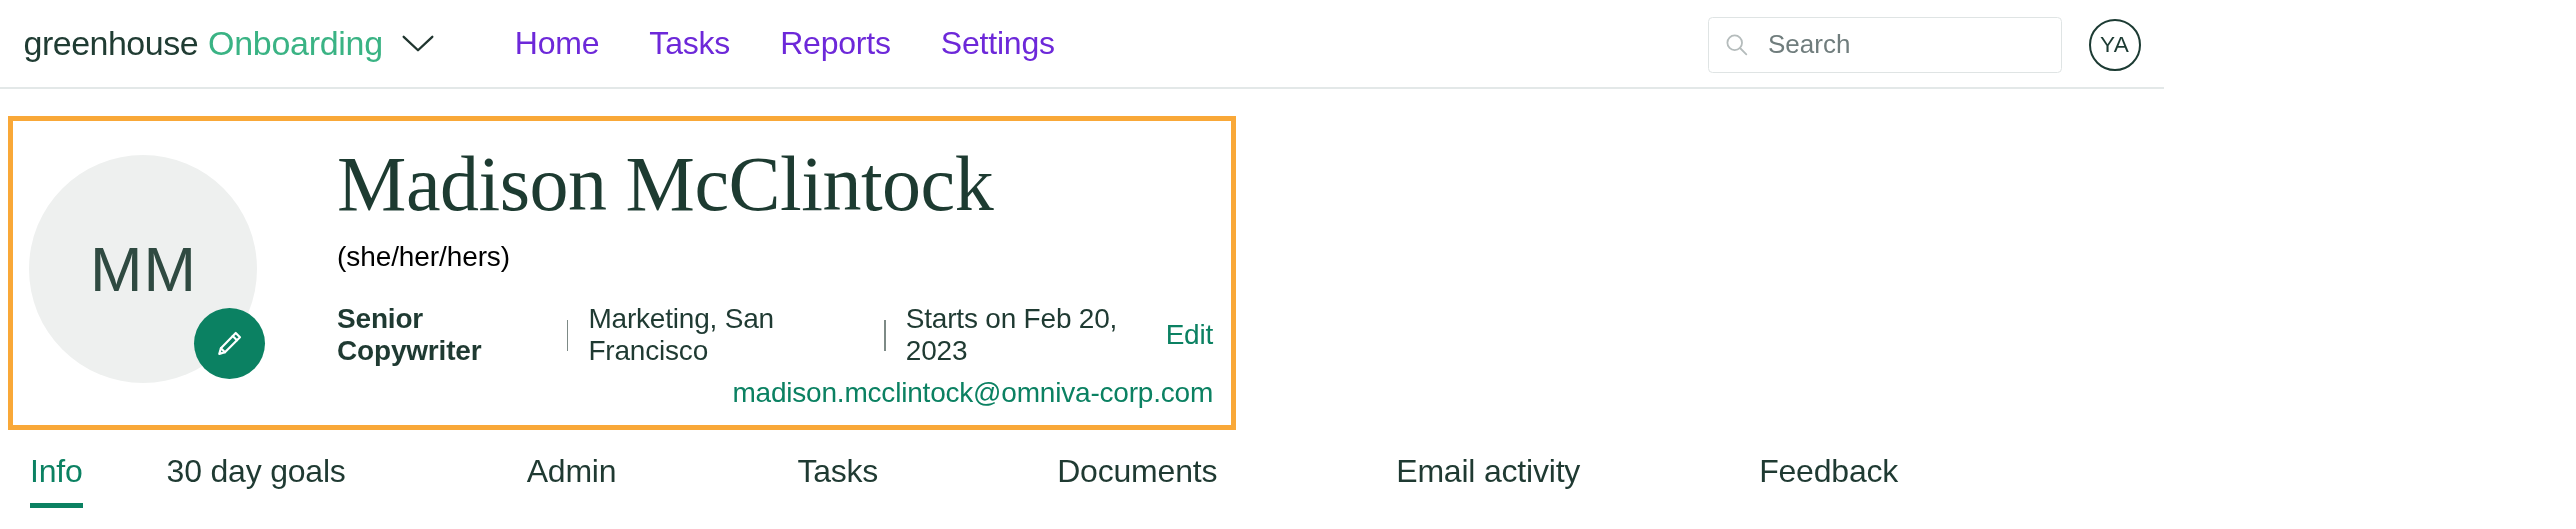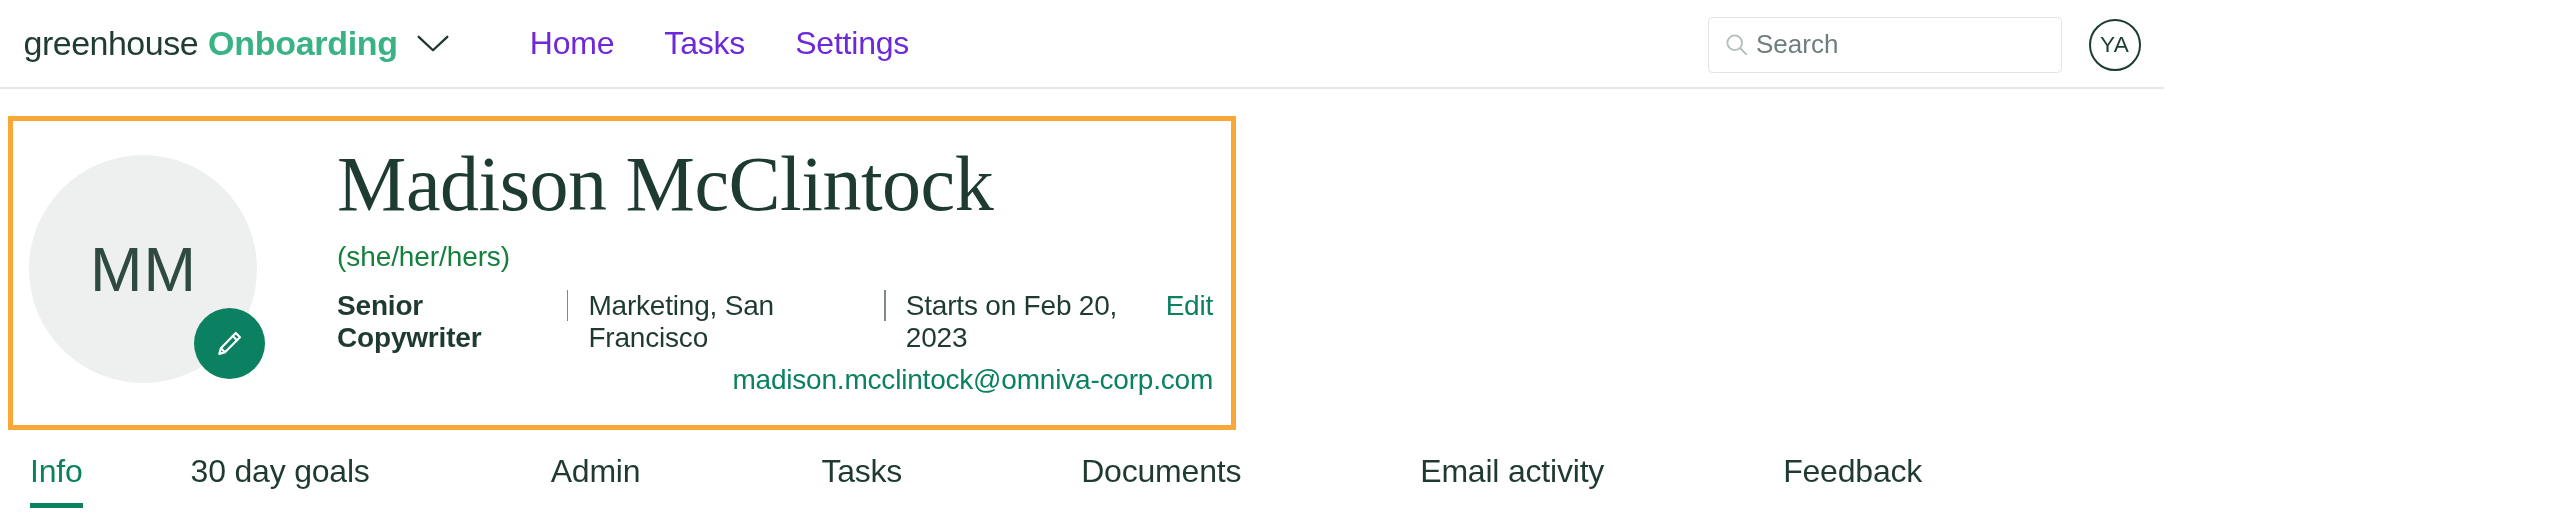--- a/index.html
+++ b/index.html
@@ -33,21 +33,21 @@
   .brand-greenhouse {
     font-size: 34px;
     letter-spacing: -0.5px;
     color: #203c33;
     font-weight: 400;
   }
   .brand-product {
     font-size: 34px;
     letter-spacing: -0.3px;
     color: #3ab384;
-    font-weight: 700;
+    font-weight: 400;
     margin-left: 10px;
   }
   .brand-chevron {
     margin-left: 18px;
     display: flex;
     align-items: center;
     color: #20352f;
   }
 
   .mainnav {
@@ -95,21 +95,21 @@
     display: flex;
     align-items: center;
     justify-content: center;
   }
   .search-input {
     border: none;
     outline: none;
     font-size: 26px;
     color: #4c5757;
     font-family: "Liberation Sans", sans-serif;
-    margin-left: 6px;
+    margin-left: 18px;
     width: 271px;
     background: transparent;
   }
   .search-input::placeholder { color: #707d7d; }
 
   .user-avatar {
     width: 52px;
     height: 52px;
     border-radius: 50%;
     border: 2.7px solid #1c3b33;
@@ -189,29 +189,30 @@
     line-height: 1.05;
     color: #1d3b31;
     font-weight: 400;
     letter-spacing: -0.5px;
     white-space: nowrap;
   }
 
   .profile-pronouns {
     margin-top: 16.3px;
     font-size: 28px;
-    color: #15803d;
+    color: #000000;
     letter-spacing: -0.1px;
   }
 
   .profile-meta {
-    margin-top: 17px;
+    margin-top: 30px;
     font-size: 28px;
     color: #1f3a32;
     display: flex;
+    align-items: center;
     flex-wrap: nowrap;
     letter-spacing: -0.2px;
   }
   .meta-title { font-weight: 700; }
   .meta-sep {
     display: inline-block;
     width: 1.8px;
     height: 31px;
     background: #7d8a86;
     margin: 0 20px;
@@ -274,20 +275,21 @@
     <span class="brand-chevron">
       <svg width="34" height="22" viewBox="0 0 38 24" fill="none" aria-hidden="true">
         <path d="M3 4 L19 19 L35 4" stroke="#20352f" stroke-width="2.6" stroke-linecap="round" stroke-linejoin="round"></path>
       </svg>
     </span>
   </div>
 
   <nav class="mainnav">
     <span class="mainnav-item">Home</span>
     <span class="mainnav-item">Tasks</span>
+    <span class="mainnav-item">Reports</span>
     <span class="mainnav-item">Settings</span>
   </nav>
 
   <div class="topbar-right">
     <div class="searchbox">
       <span class="search-icon">
         <svg width="25" height="25" viewBox="0 0 28 28" fill="none" aria-hidden="true">
           <circle cx="12" cy="12" r="8.2" stroke="#b5bcbc" stroke-width="2"></circle>
           <path d="M18.2 18.2 L25 25" stroke="#b5bcbc" stroke-width="2" stroke-linecap="round"></path>
         </svg>
@@ -330,20 +332,20 @@
       </div>
 
       <div class="profile-email">madison.mcclintock@omniva-corp.com</div>
     </div>
 
   </div>
 </div>
 
 <div class="tabbar">
   <span class="tab active" style="margin-left:30px;">Info</span>
-  <span class="tab" style="margin-left:108px;">30 day goals</span>
+  <span class="tab" style="margin-left:84px;">30 day goals</span>
   <span class="tab" style="margin-left:181px;">Admin</span>
   <span class="tab" style="margin-left:181px;">Tasks</span>
   <span class="tab" style="margin-left:179px;">Documents</span>
   <span class="tab" style="margin-left:179px;">Email activity</span>
   <span class="tab" style="margin-left:179px;">Feedback</span>
 </div>
 
 
 </body></html>

